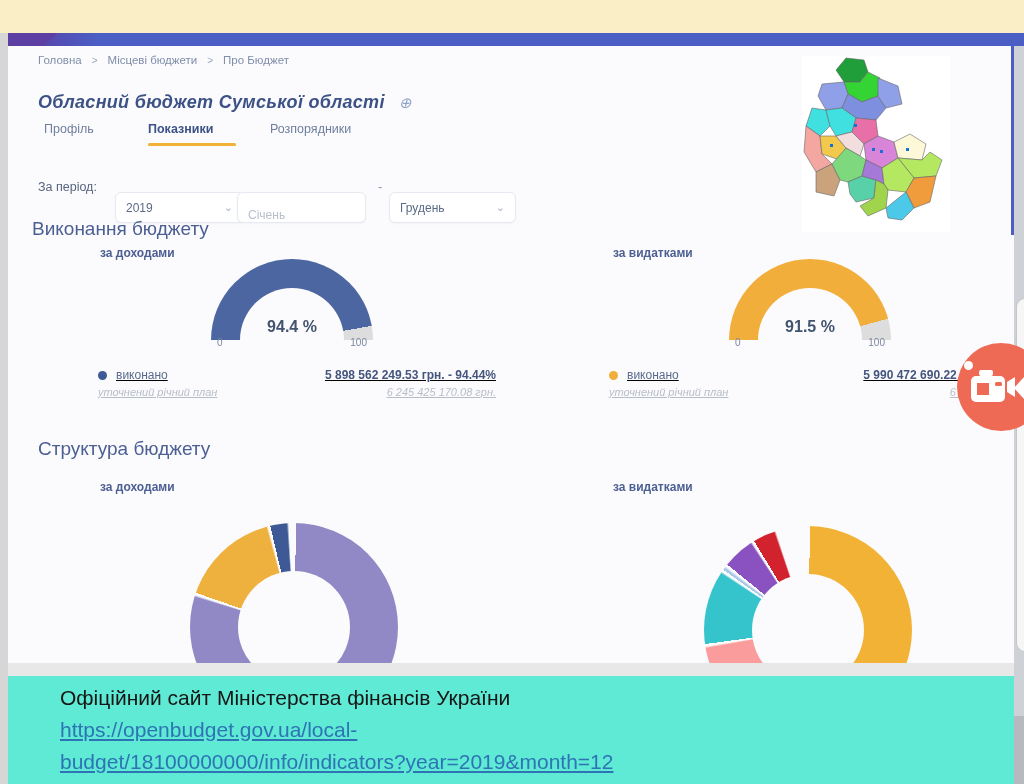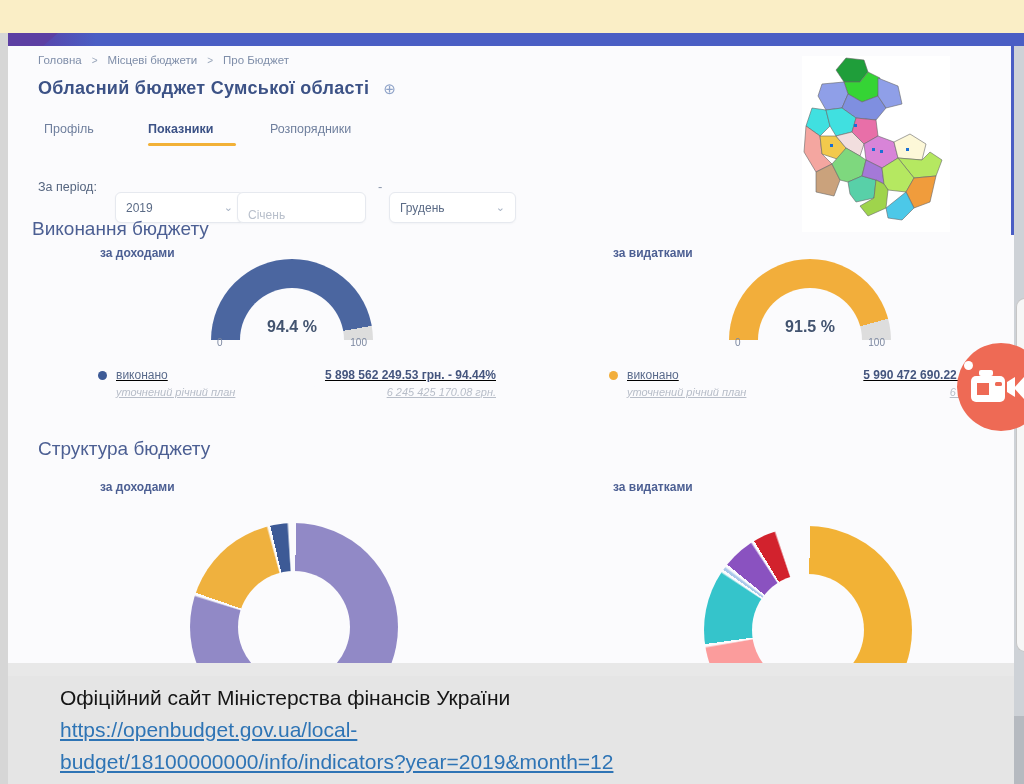--- a/index.html
+++ b/index.html
@@ -12,21 +12,21 @@
   .blue-bar{left:26px;top:33px;width:998px;height:13px;
             background:linear-gradient(90deg,#5b3fa6 0px,#4a5ec4 70px,#4a5ec4 100%);}
   .ribbon{left:6px;top:33px;}
   .left-strip{left:0;top:33px;width:8px;height:751px;background:#d6d6d6;}
 
   
   .card{left:8px;top:46px;width:1006px;height:617px;background:#fbfbfd;overflow:hidden;}
 
   .breadcrumb{left:30px;top:8px;font-size:11.5px;color:#7f8ea9;display:flex;gap:10px;align-items:flex-end;}
   .breadcrumb .sep{color:#9aa7bb;font-size:10px;}
-  .page-title{left:30px;top:32px;font-size:18px;font-weight:bold;color:#3c5286;letter-spacing:.3px;display:flex;align-items:center;gap:14px;}
+  .page-title{left:30px;top:46px;font-size:18px;font-weight:bold;color:#3c5286;letter-spacing:.3px;display:flex;align-items:center;gap:14px;font-style:italic;}
   .title-expand{font-weight:normal;font-size:15px;color:#8fa3c8;cursor:pointer;}
 
   .tab{top:76px;font-size:12.5px;color:#6f7f9d;cursor:pointer;}
   .tab.active{color:#3c5286;font-weight:bold;}
   .tab-underline{left:140px;top:97px;width:88px;height:3px;background:#f2b137;border-radius:2px;}
 
   .period-label{left:30px;top:134px;font-size:12.5px;color:#55657f;}
   .selectbox{top:126px;height:29px;background:#ffffff;border:1px solid #e6e9ef;border-radius:6px;
              display:flex;align-items:center;justify-content:space-between;padding:0 10px;
              font-size:12px;color:#5b6b86;box-shadow:0 1px 2px rgba(80,90,120,.05);margin-top:20px;}
@@ -46,29 +46,29 @@
   .gauge-scale{width:162px;display:flex;justify-content:space-between;box-sizing:border-box;
                padding:0 6px;font-size:10px;color:#7b87a0;}
 
   
   .legend{width:398px;font-size:12px;}
   .legend .row{display:flex;justify-content:space-between;align-items:baseline;text-decoration:underline;}
   .legend .dot{display:inline-block;width:9px;height:9px;border-radius:50%;margin-right:9px;position:relative;top:0.5px;}
   .legend .lab{color:#5a6b8c;}
   .legend .val{color:#44557e;font-weight:bold;}
   .legend .row2{margin-top:4px;font-style:italic;font-size:11px;color:#b7bdc8;}
-  .legend .row2 .lab2{margin-left:18px;}
+  .legend .row2 .lab2{}
 
   
   .donut{width:208px;height:208px;border-radius:50%;}
   .donut::after{content:"";position:absolute;inset:48px;background:#fbfbfd;border-radius:50%;}
 
   
   .gray-band{left:8px;top:663px;width:1006px;height:13px;background:#e8e8e8;}
-  .slide{left:8px;top:676px;width:1006px;height:108px;background:#e5e5e5;}
+  .slide{left:8px;top:676px;width:1006px;height:108px;background:#5eead4;}
   .caption-line1{left:52px;top:10px;font-size:21px;color:#151515;}
   .caption-link{font-size:21px;color:#2e74b5;text-decoration:underline;cursor:pointer;}
 
   
   .right-strip{left:1014px;top:46px;width:10px;height:738px;background:#ced2d7;}
   .right-strip-dark{left:1014px;top:716px;width:10px;height:68px;background:#b6bac0;}
   .blue-edge{left:1011px;top:46px;width:3px;height:189px;background:#4a5ec4;}
   .side-panel{left:1016px;top:298px;width:8px;height:352px;background:#f6f6f6;
               border:1px solid #c6c6c6;border-right:none;border-radius:9px 0 0 9px;}
 

